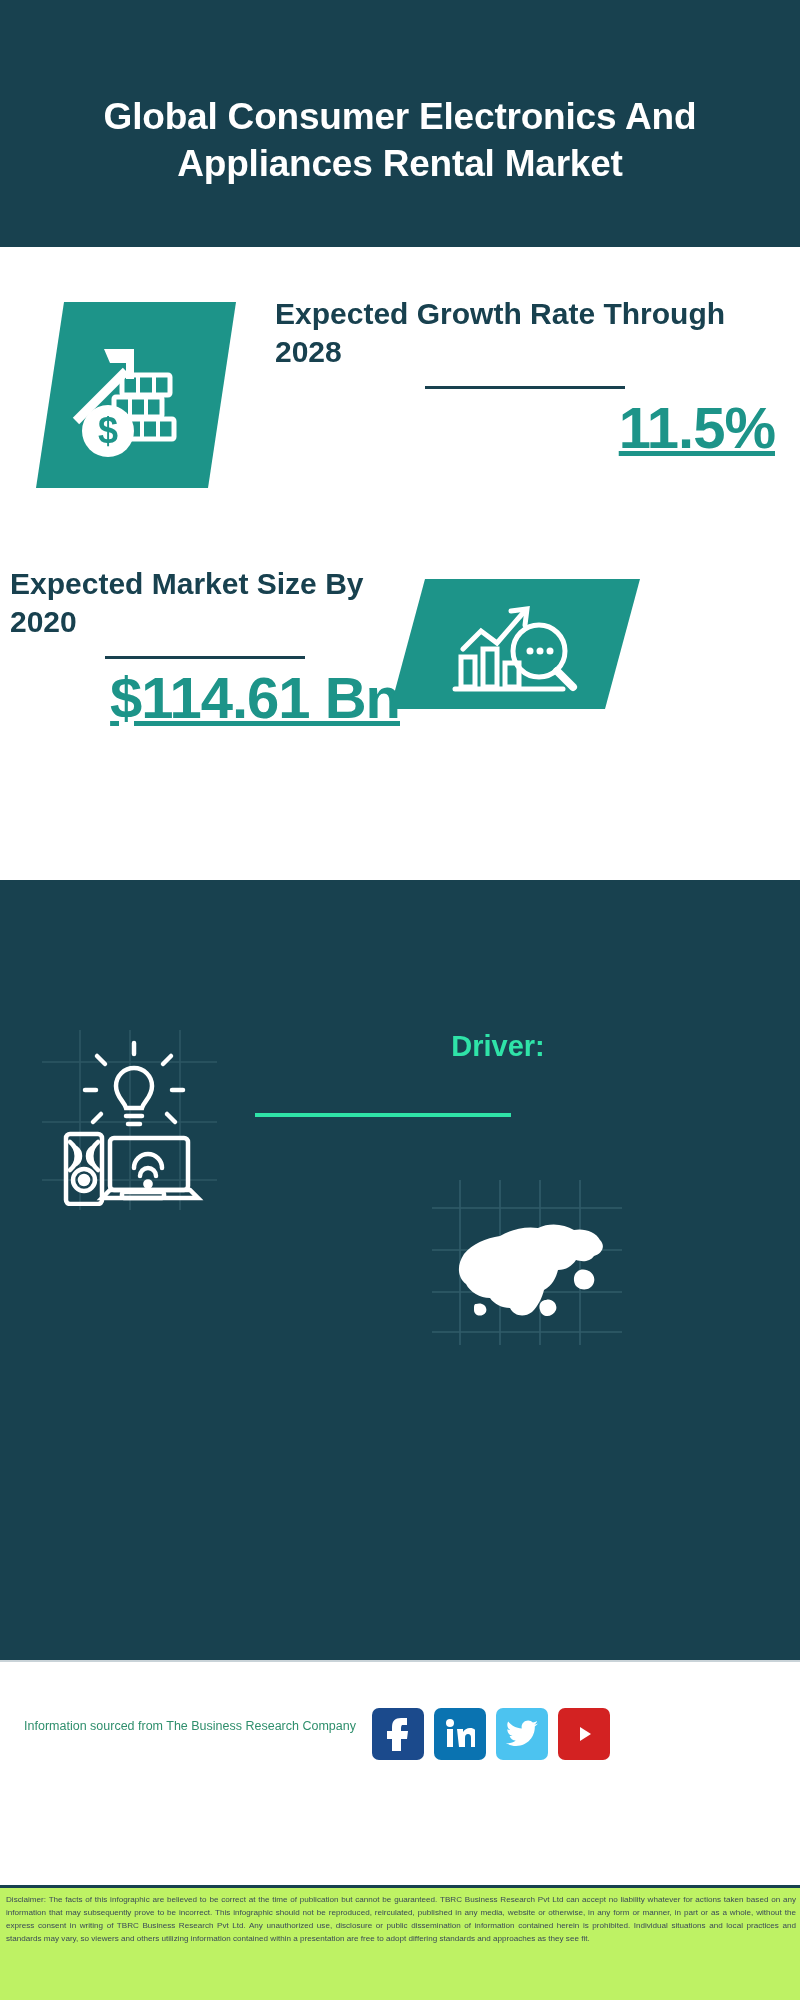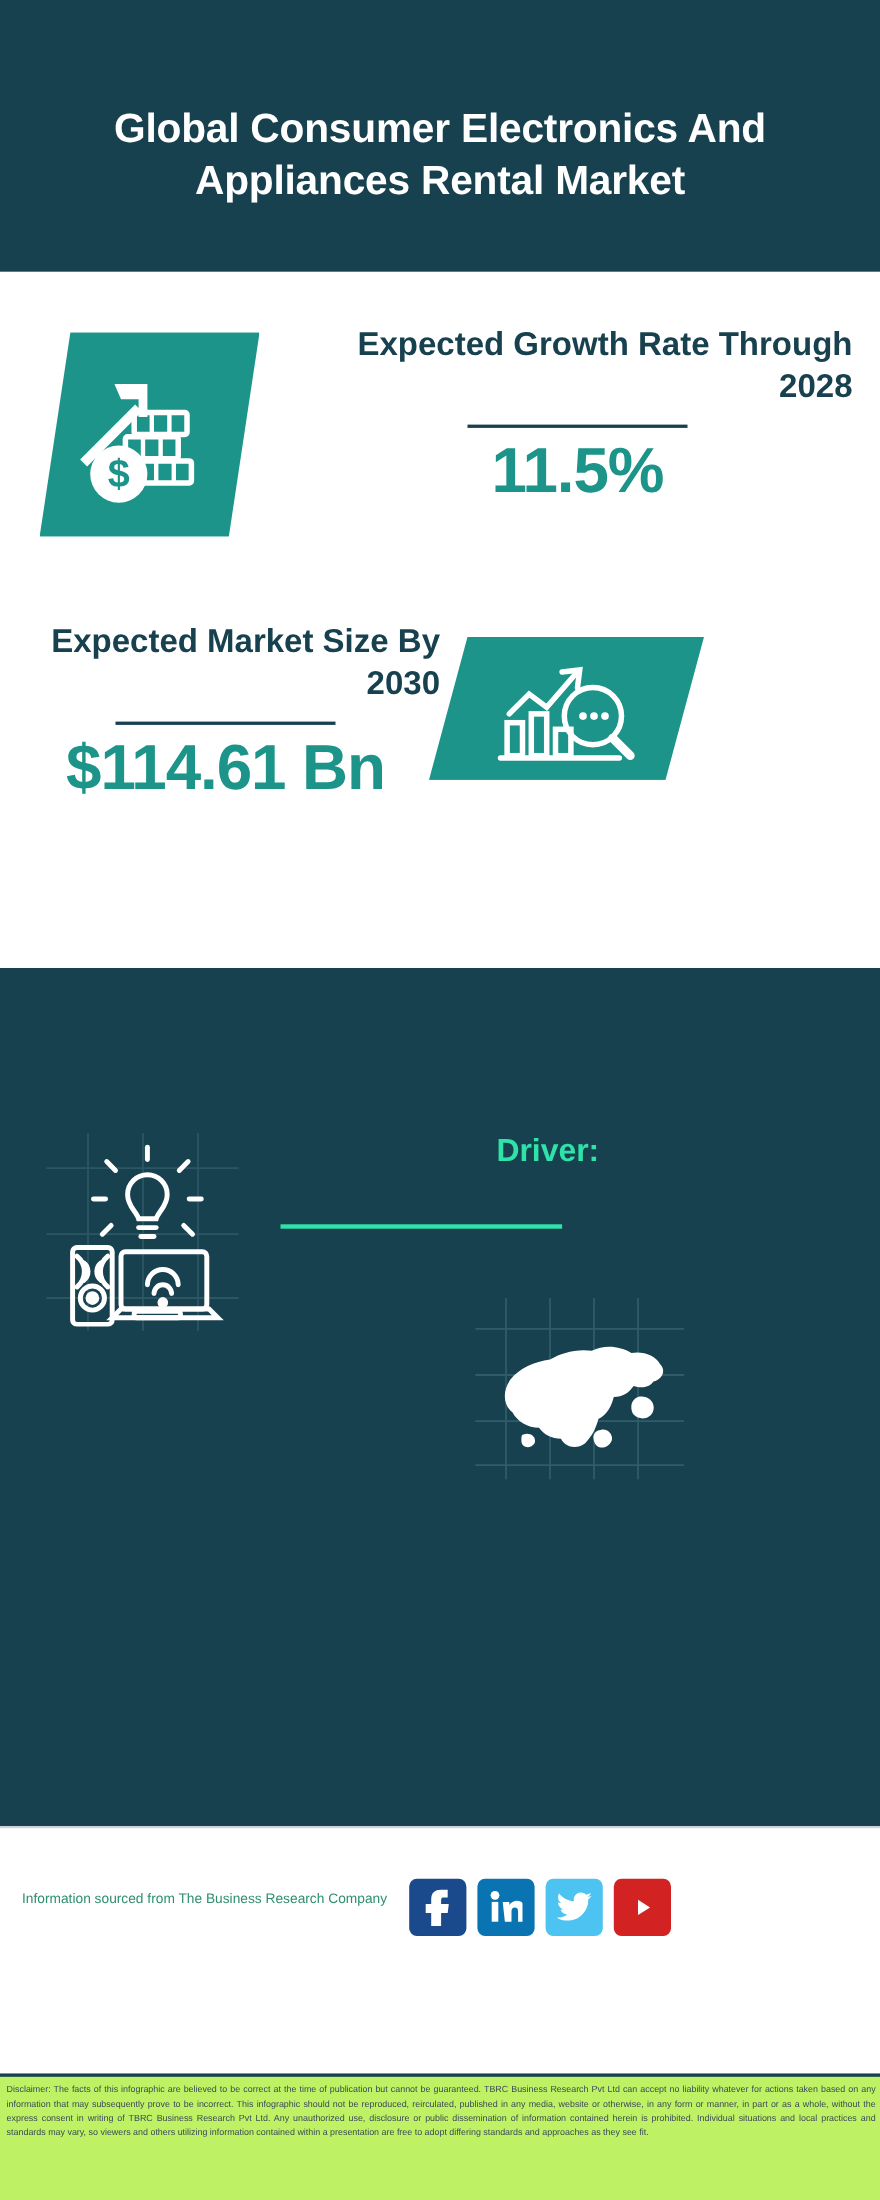--- a/index.html
+++ b/index.html
@@ -29,28 +29,28 @@
 
   
   .tile {
     position:absolute; background:#1d9489;
     clip-path: polygon(14% 0, 100% 0, 86% 100%, 0 100%);
     display:flex; align-items:center; justify-content:center;
   }
 
   .stat-heading {
     color:#18414f; font-size:30px; font-weight:bold; line-height:1.28;
-    text-align:right;
+    text-align:left;
   }
   .stat-rule {
     height:3px; background:#18414f; margin:14px auto 10px auto;
   }
   .stat-value {
     color:#1d9489; font-size:58px; font-weight:bold; line-height:1;
-    text-align:center; letter-spacing:-1px;
+    text-align:right; letter-spacing:-1px;text-decoration:underline;
   }
 
   
   .dark-band {
     position:absolute; left:0; top:880px; width:800px; height:780px;
     background:#18414f;
     padding-left:24px;
   }
   .skyline { position:absolute; left:0; top:880px; width:800px; height:120px; }
 
@@ -74,22 +74,22 @@
     color:#ffffff; font-size:26px; line-height:1.35; text-align:center;
   }
 
   
   .footer {
     position:absolute; left:0; top:1660px; width:800px; height:225px;
     background:#ffffff;
   }
   .footer-sep { position:absolute; left:0; top:0; width:800px; height:2px; background:#c9d3d8; }
   .src-text {
-    position:absolute; left:20px; top:55px; width:360px;
-    color:#2f8f6d; font-size:12.5px; line-height:1.85;
+    position:absolute; left:10px; top:55px; width:360px;
+    color:#2f8f6d; font-size:12.5px; line-height:1.85;text-align:center;
   }
   .social-row {
     position:absolute; left:372px; top:48px;
     display:flex; gap:10px; align-items:center;
   }
   .social {
     width:52px; height:52px; border-radius:7px;
     display:flex; align-items:center; justify-content:center;
   }
   .s-fb { background:#1b4a8c; }
@@ -138,21 +138,21 @@
       </svg>
     </div>
 
     <div style="position:absolute; left:275px; top:48px; width:500px;">
       <div class="stat-heading">Expected Growth Rate Through 2028</div>
       <div class="stat-rule" style="width:200px;"></div>
       <div class="stat-value">11.5%</div>
     </div>
 
     <div style="position:absolute; left:10px; top:318px; width:390px;">
-      <div class="stat-heading">Expected Market Size By 2030</div>
+      <div class="stat-heading">Expected Market Size By 2020</div>
       <div class="stat-rule" style="width:200px;"></div>
       <div class="stat-value">$114.61 Bn</div>
     </div>
 
     <div class="tile" style="left:390px; top:332px; width:250px; height:130px;">
       <svg width="128" height="106" viewBox="0 0 128 106">
         <g fill="none" stroke="#ffffff" stroke-width="5" stroke-linecap="round">
           <path d="M12 58 L30 40 L46 52 L72 22"></path>
           <path d="M60 20 L76 18 L74 34"></path>
           <rect x="10" y="66" width="14" height="30"></rect>

